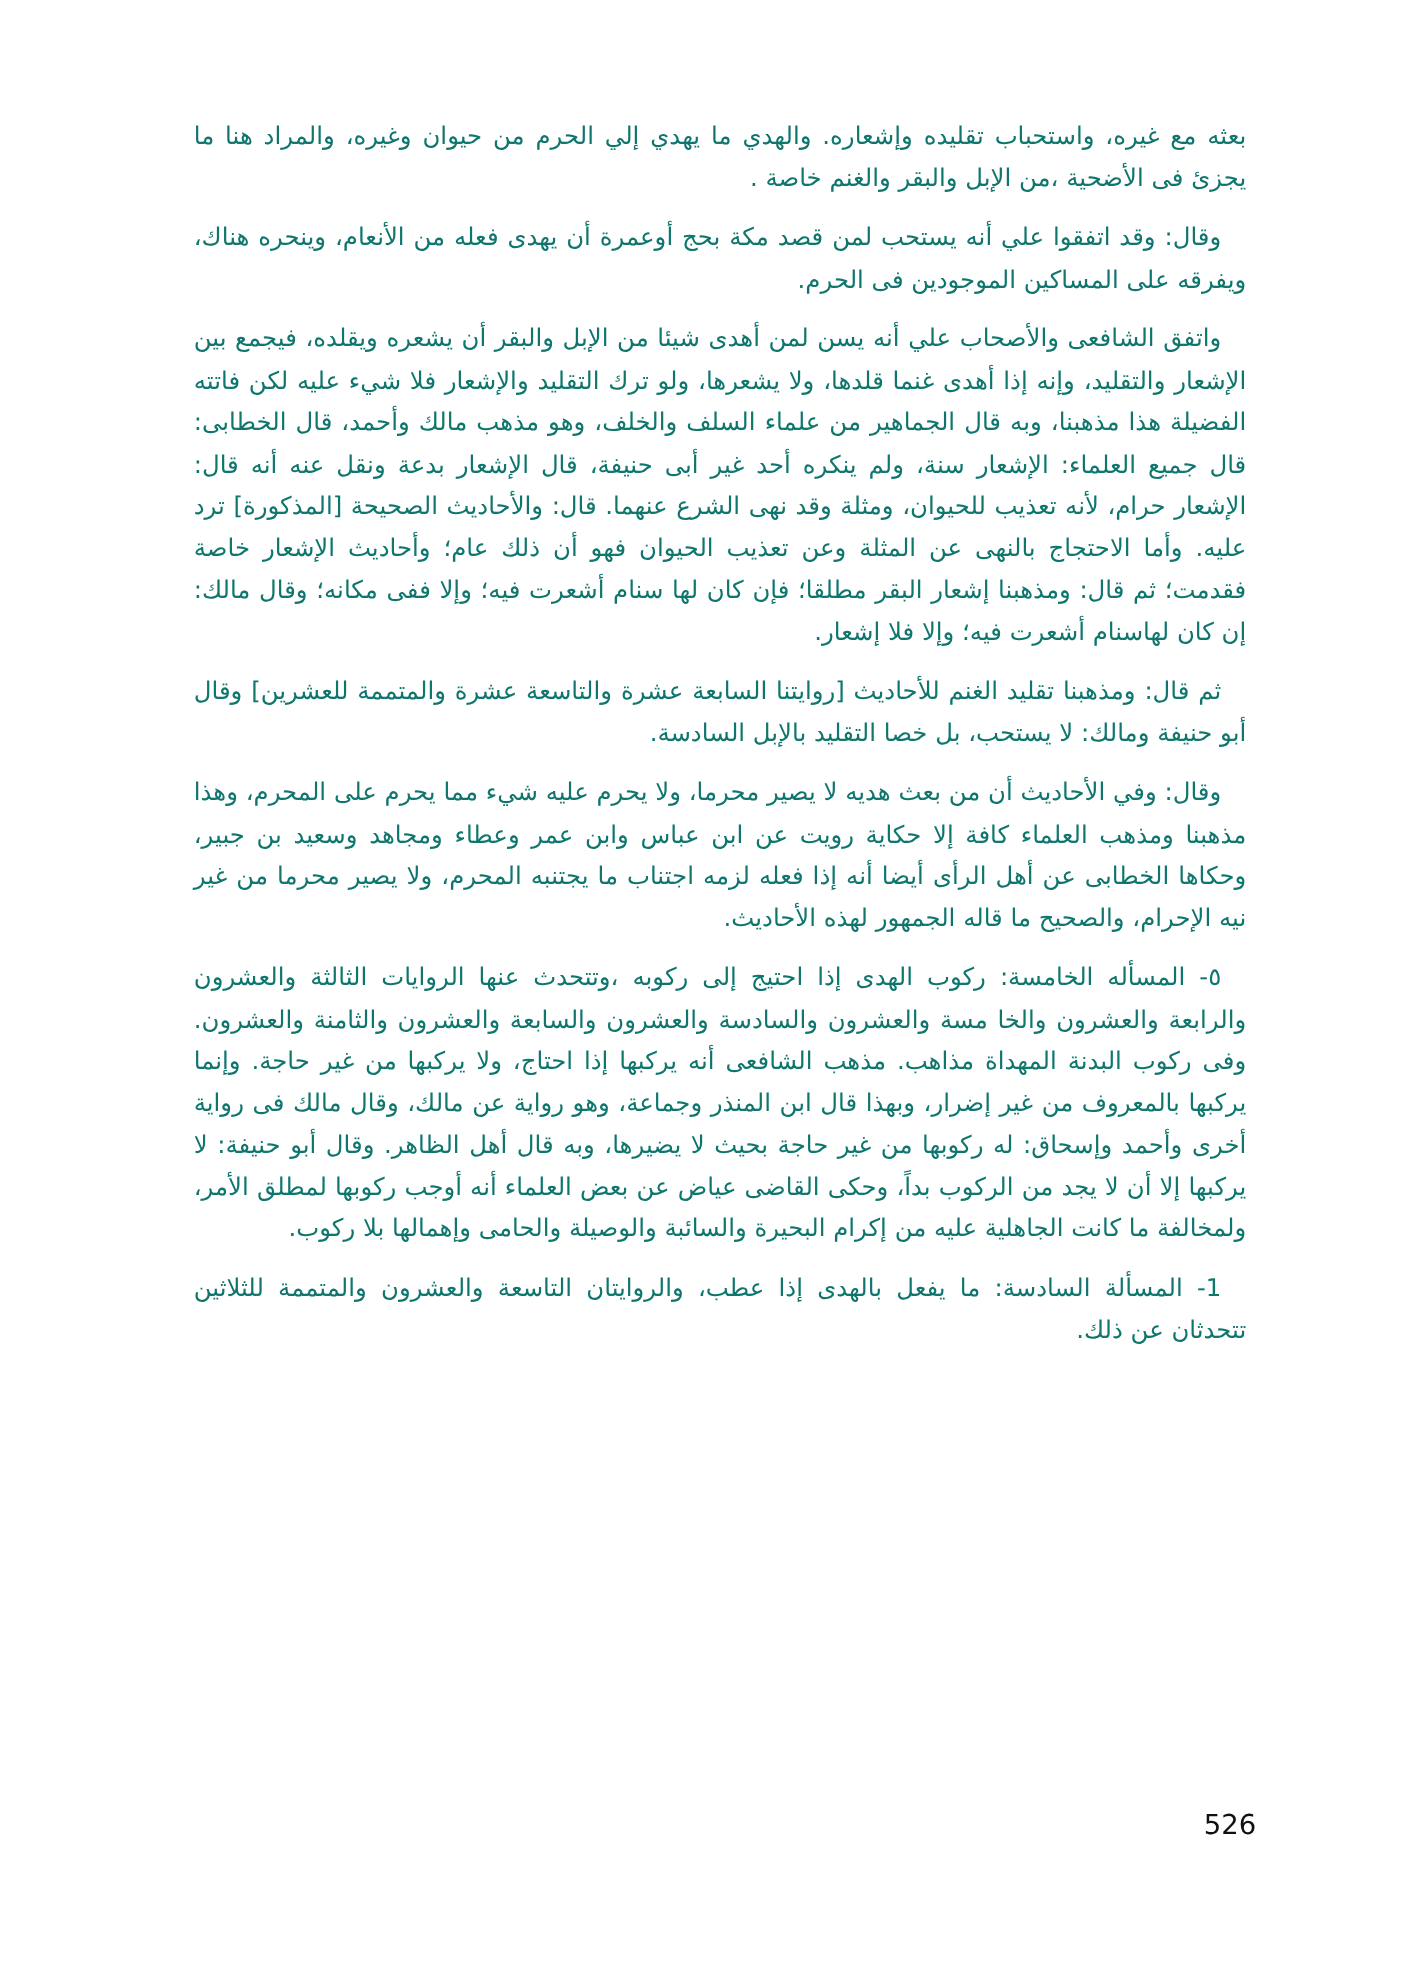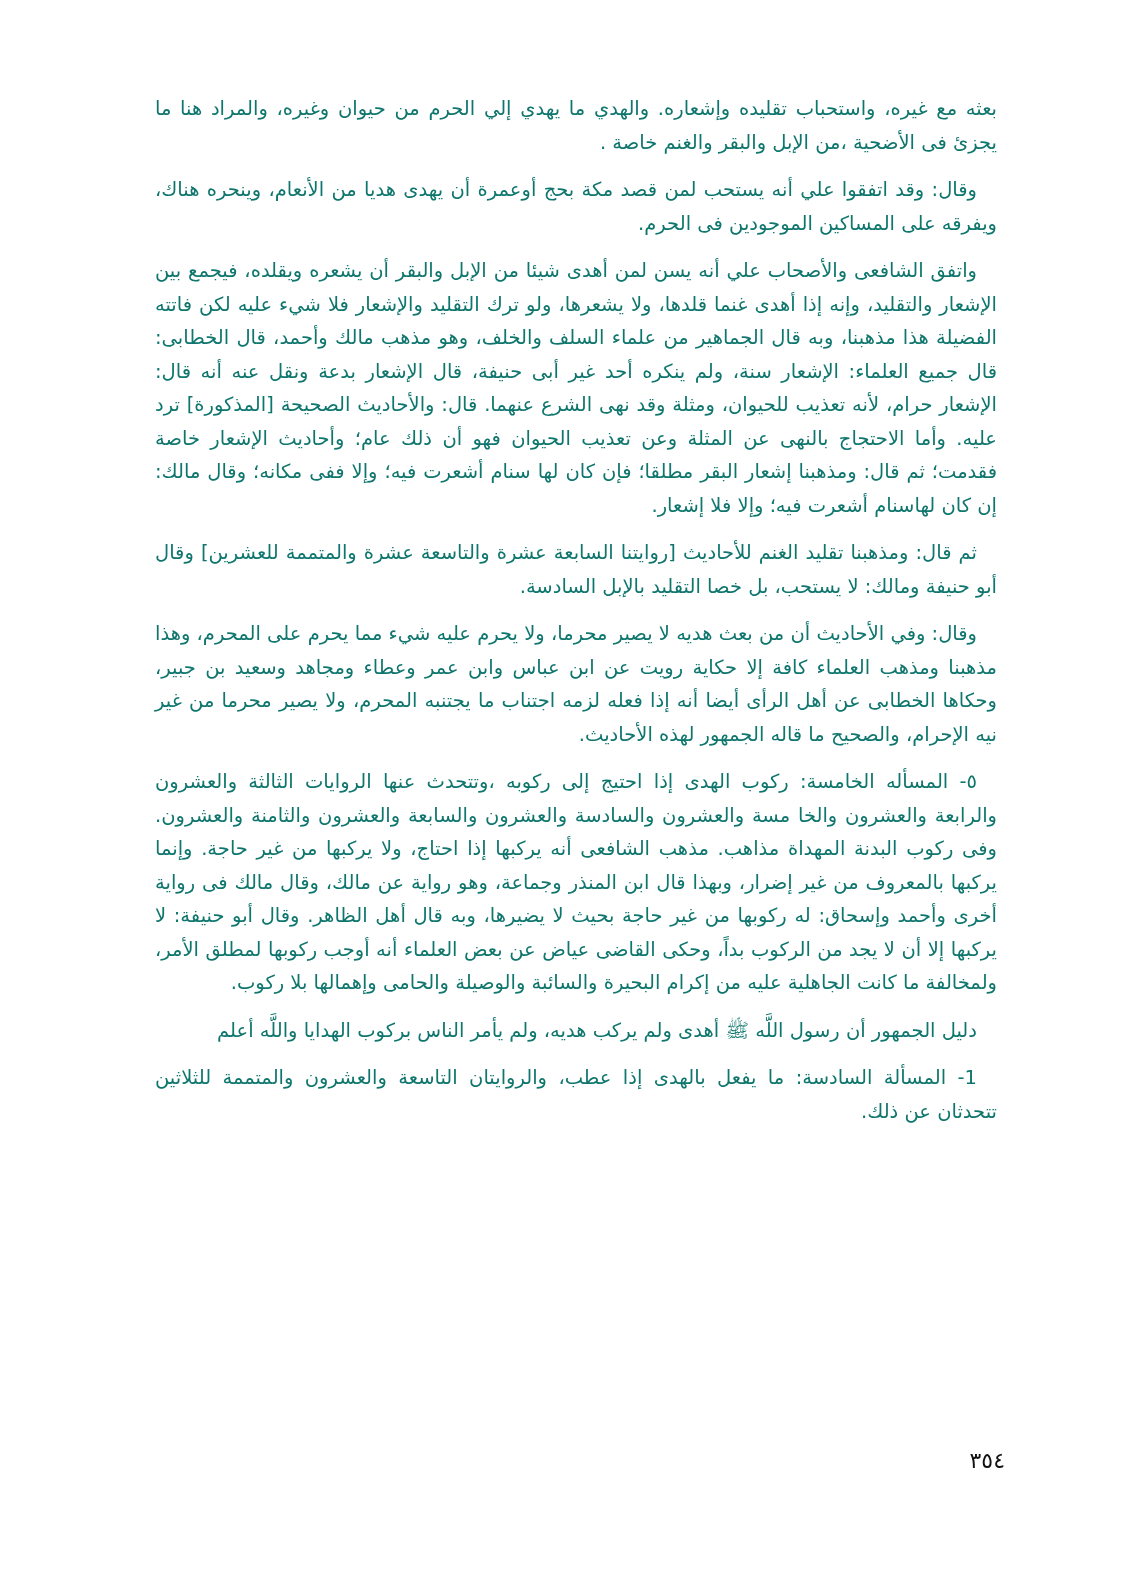--- a/index.html
+++ b/index.html
@@ -16,22 +16,21 @@
     position: absolute; left: 935px; top: 1448px; width: 70px;
     direction: rtl; text-align: right;
     font-family: "DejaVu Sans", sans-serif; font-size: 22px; color: #111;
   }
 </style>
 </head>
 <body>
 
 <div class="page">
   <p class="para">بعثه مع غيره، واستحباب تقليده وإشعاره. والهدي ما يهدي إلي الحرم من حيوان وغيره، والمراد هنا ما يجزئ فى الأضحية ،من الإبل والبقر والغنم خاصة .</p>
-  <p class="para indent">وقال: وقد اتفقوا علي أنه يستحب لمن قصد مكة بحج أوعمرة أن يهدى هديا من الأنعام، وينحره هناك، ويفرقه على المساكين الموجودين فى الحرم.</p>
+  <p class="para indent">وقال: وقد اتفقوا علي أنه يستحب لمن قصد مكة بحج أوعمرة أن يهدى فعله من الأنعام، وينحره هناك، ويفرقه على المساكين الموجودين فى الحرم.</p>
   <p class="para indent">واتفق الشافعى والأصحاب علي أنه يسن لمن أهدى شيئا من الإبل والبقر أن يشعره ويقلده، فيجمع بين الإشعار والتقليد، وإنه إذا أهدى غنما قلدها، ولا يشعرها، ولو ترك التقليد والإشعار فلا شيء عليه لكن فاتته الفضيلة هذا مذهبنا، وبه قال الجماهير من علماء السلف والخلف، وهو مذهب مالك وأحمد، قال الخطابى: قال جميع العلماء: الإشعار سنة، ولم ينكره أحد غير أبى حنيفة، قال الإشعار بدعة ونقل عنه أنه قال: الإشعار حرام، لأنه تعذيب للحيوان، ومثلة وقد نهى الشرع عنهما. قال: والأحاديث الصحيحة [المذكورة] ترد عليه. وأما الاحتجاج بالنهى عن المثلة وعن تعذيب الحيوان فهو أن ذلك عام؛ وأحاديث الإشعار خاصة فقدمت؛ ثم قال: ومذهبنا إشعار البقر مطلقا؛ فإن كان لها سنام أشعرت فيه؛ وإلا ففى مكانه؛ وقال مالك: إن كان لهاسنام أشعرت فيه؛ وإلا فلا إشعار.</p>
   <p class="para indent">ثم قال: ومذهبنا تقليد الغنم للأحاديث [روايتنا السابعة عشرة والتاسعة عشرة والمتممة للعشرين] وقال أبو حنيفة ومالك: لا يستحب، بل خصا التقليد بالإبل السادسة.</p>
   <p class="para indent">وقال: وفي الأحاديث أن من بعث هديه لا يصير محرما، ولا يحرم عليه شيء مما يحرم على المحرم، وهذا مذهبنا ومذهب العلماء كافة إلا حكاية رويت عن ابن عباس وابن عمر وعطاء ومجاهد وسعيد بن جبير، وحكاها الخطابى عن أهل الرأى أيضا أنه إذا فعله لزمه اجتناب ما يجتنبه المحرم، ولا يصير محرما من غير نيه الإحرام، والصحيح ما قاله الجمهور لهذه الأحاديث.</p>
   <p class="para indent">٥- المسأله الخامسة: ركوب الهدى إذا احتيج إلى ركوبه ،وتتحدث عنها الروايات الثالثة والعشرون والرابعة والعشرون والخا مسة والعشرون والسادسة والعشرون والسابعة والعشرون والثامنة والعشرون. وفى ركوب البدنة المهداة مذاهب. مذهب الشافعى أنه يركبها إذا احتاج، ولا يركبها من غير حاجة. وإنما يركبها بالمعروف من غير إضرار، وبهذا قال ابن المنذر وجماعة، وهو رواية عن مالك، وقال مالك فى رواية أخرى وأحمد وإسحاق: له ركوبها من غير حاجة بحيث لا يضيرها، وبه قال أهل الظاهر. وقال أبو حنيفة: لا يركبها إلا أن لا يجد من الركوب بداً، وحكى القاضى عياض عن بعض العلماء أنه أوجب ركوبها لمطلق الأمر، ولمخالفة ما كانت الجاهلية عليه من إكرام البحيرة والسائبة والوصيلة والحامى وإهمالها بلا ركوب.</p>
-  <p class="para indent">دليل الجمهور أن رسول اللَّه ﷺ أهدى ولم يركب هديه، ولم يأمر الناس بركوب الهدايا واللَّه أعلم</p>
   <p class="para indent">1- المسألة السادسة: ما يفعل بالهدى إذا عطب، والروايتان التاسعة والعشرون والمتممة للثلاثين تتحدثان عن ذلك.</p>
 </div>
 
-<div class="page-number">٣٥٤</div>
+<div class="page-number">526</div>
 
 </body></html>

